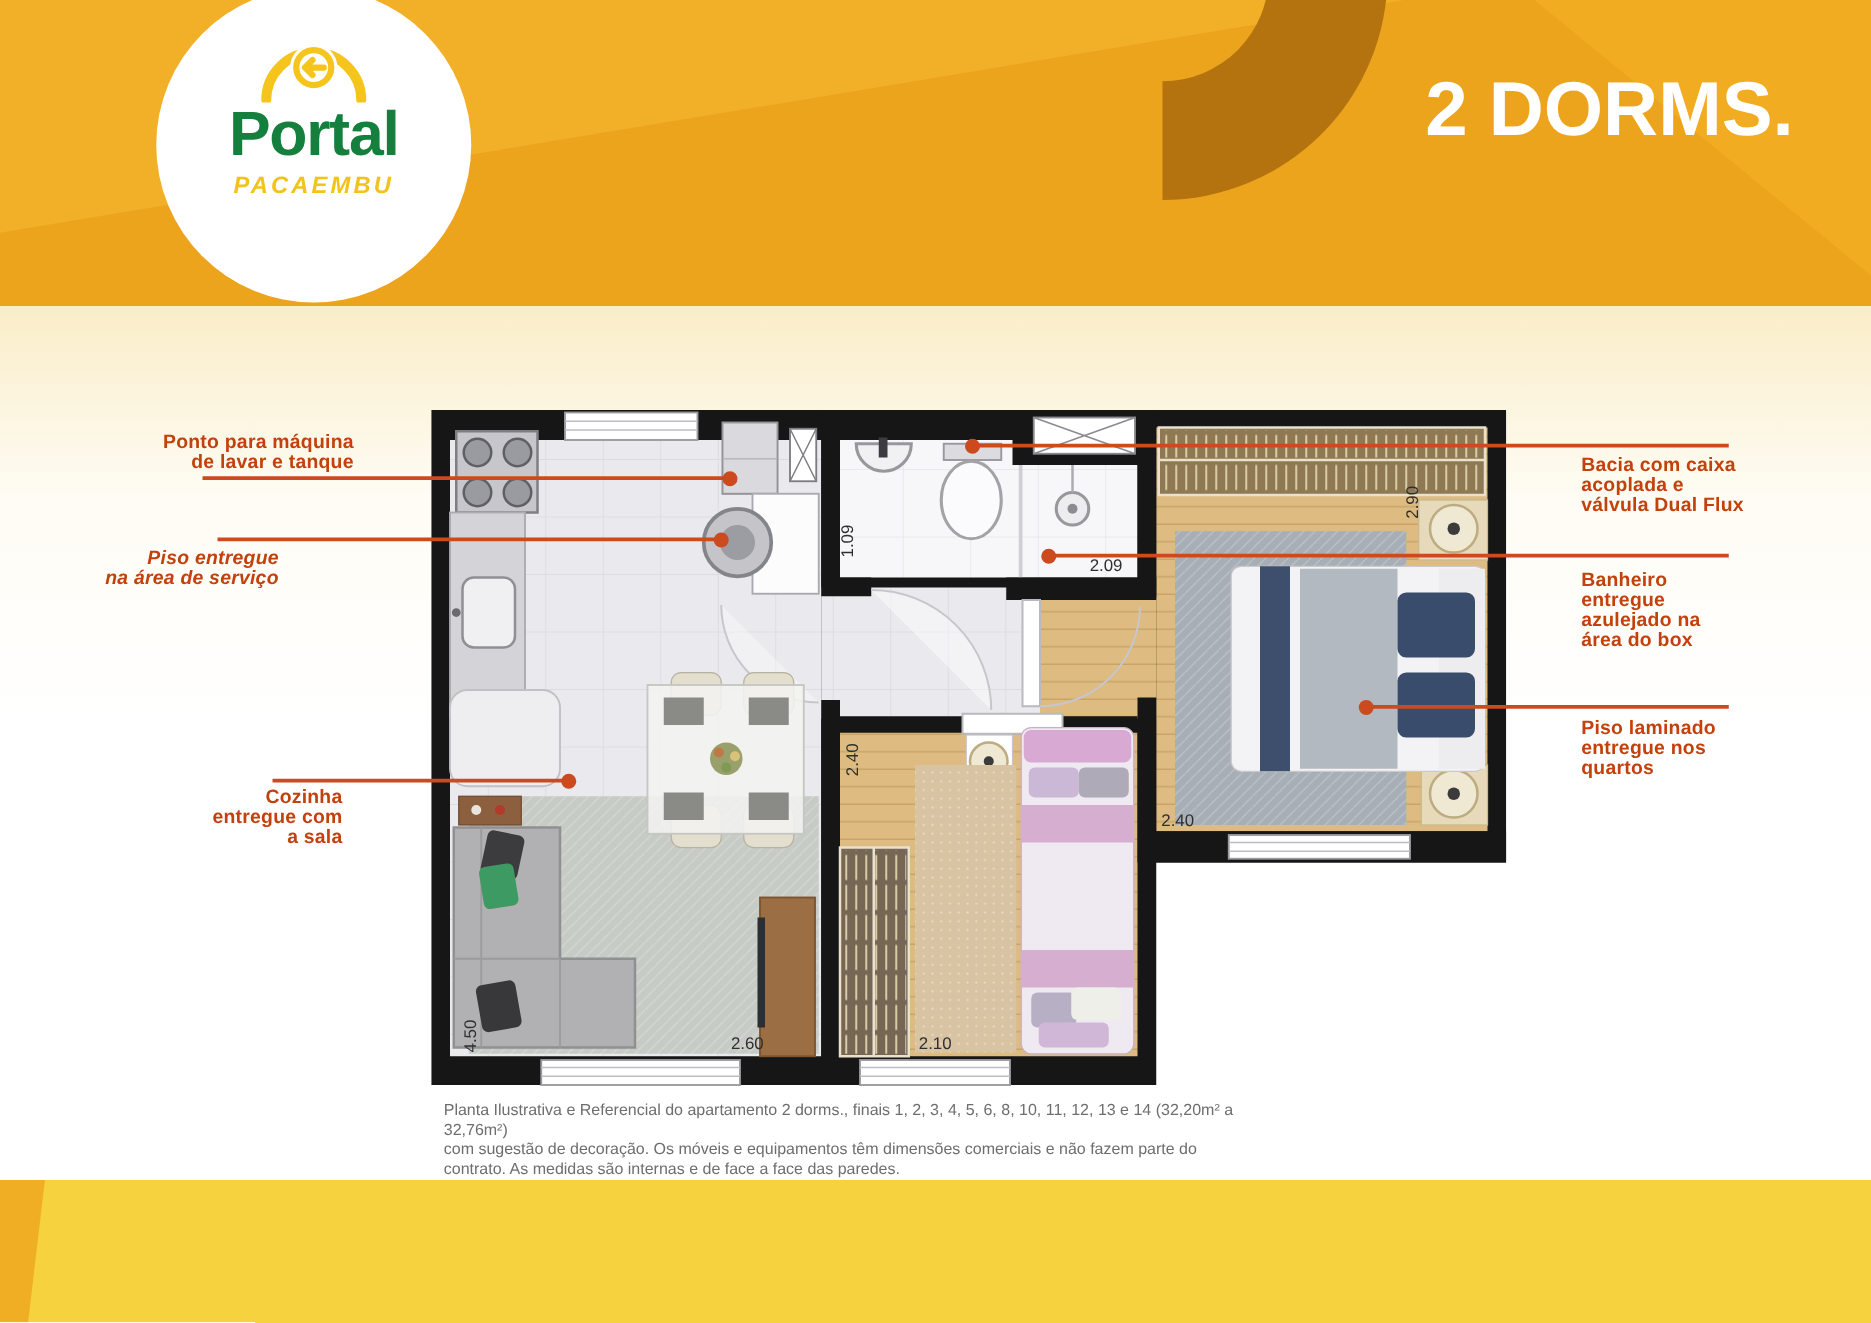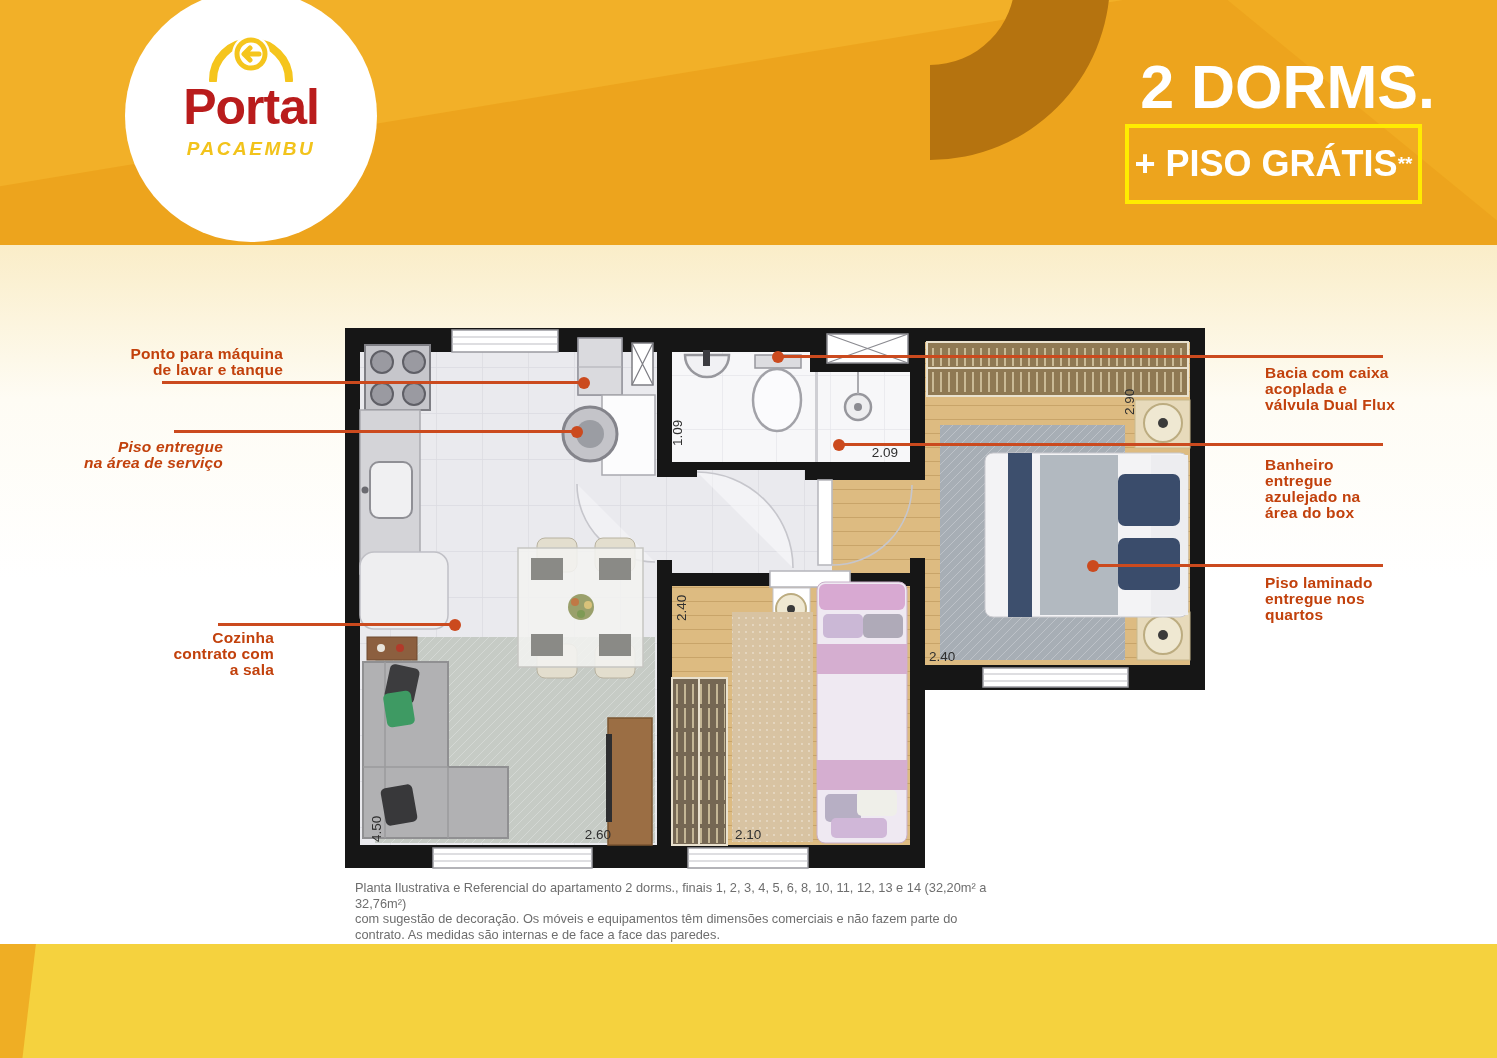--- a/index.html
+++ b/index.html
@@ -8,21 +8,21 @@
   
   .header{position:absolute;left:0;top:0;width:1497px;height:245px;background:#EDA41D;}
   .header .diag1{position:absolute;inset:0;background:#F2B028;
                  clip-path:polygon(0 0,75% 0,0 76%);}
   .header .diag2{position:absolute;inset:0;background:#F1AC22;
                  clip-path:polygon(82% 0,100% 0,100% 90%);}
   .arc-svg{position:absolute;left:740px;top:0;width:380px;height:175px;}
   .logo-circle{position:absolute;left:125px;top:-10px;width:252px;height:252px;border-radius:50%;
                background:#FFFFFF;display:flex;flex-direction:column;align-items:center;}
   .logo-icon{margin-top:40px;width:96px;height:52px;}
-  .logo-brand{margin-top:-4px;font-size:50px;font-weight:700;color:#b91c1c;letter-spacing:-1px;}
+  .logo-brand{margin-top:-4px;font-size:50px;font-weight:700;color:#15803d;letter-spacing:-1px;}
   .logo-sub{margin-top:2px;font-size:19px;font-weight:700;color:#F2C31B;letter-spacing:2.5px;font-style:italic;}
   .dorms-title{position:absolute;right:62px;top:52px;font-size:61px;font-weight:700;color:#FFFFFF;
                letter-spacing:0px;white-space:nowrap;}
   .promo-box{position:absolute;left:1125px;top:124px;width:289px;height:72px;border:4px solid #FFEC00;
              display:flex;align-items:center;justify-content:center;}
   .promo-text{font-size:36px;font-weight:700;color:#FFFFFF;white-space:nowrap;}
   .promo-sup{font-size:19px;font-weight:700;color:#FFFFFF;vertical-align:14px;}
   
   .body-area{position:absolute;left:0;top:245px;width:1497px;height:699px;
              background:linear-gradient(180deg,#FAEDC8 0%,#FEFCF4 22%,#FFFFFF 48%,#FFFFFF 100%);}
@@ -57,24 +57,20 @@
       <svg class="logo-icon" viewBox="0 0 96 52">
         <path d="M10,50 A38,38 0 0 1 86,50" fill="none" stroke="#F5C51D" stroke-width="8" stroke-linecap="round"></path>
         <circle cx="48" cy="24" r="19" fill="#FFFFFF"></circle>
         <circle cx="48" cy="24" r="14" fill="none" stroke="#F5C51D" stroke-width="5"></circle>
         <path d="M56,24 H42 M47,18 L41,24 L47,30" fill="none" stroke="#F5C51D" stroke-width="5" stroke-linecap="round" stroke-linejoin="round"></path>
       </svg>
       <div class="logo-brand">Portal</div>
       <div class="logo-sub">PACAEMBU</div>
     </div>
     <div class="dorms-title">2 DORMS.</div>
-    <div class="promo-box">
-      <span class="promo-text">+ PISO GRÁTIS</span>
-        <span class="promo-sup">**</span>
-    </div>
   </div>
 
   <div class="body-area"></div>
 
   <div class="plan-wrap">
   <svg width="860" height="553" viewBox="0 0 860 553">
     <defs>
       <pattern id="tile" width="46" height="46" patternUnits="userSpaceOnUse">
         <rect width="46" height="46" fill="#EAEAEE"></rect>
         <path d="M46,0 V46 M0,46 H46" stroke="#DBDBE1" stroke-width="1.4" fill="none"></path>
@@ -290,21 +286,21 @@
   <div class="c-label right-align" style="right:1214px;top:346px;">
     <div>Ponto para máquina</div>
     <div>de lavar e tanque</div>
   </div>
   <div class="c-label right-align" style="right:1274px;top:439px;font-style:italic;">
     <div>Piso entregue</div>
     <div>na área de serviço</div>
   </div>
   <div class="c-label right-align" style="right:1223px;top:630px;">
     <div>Cozinha</div>
-    <div>contrato com</div>
+    <div>entregue com</div>
     <div>a sala</div>
   </div>
   <div class="c-label" style="left:1265px;top:365px;">
     <div>Bacia com caixa</div>
     <div>acoplada e</div>
     <div>válvula Dual Flux</div>
   </div>
   <div class="c-label" style="left:1265px;top:457px;">
     <div>Banheiro</div>
     <div>entregue</div>

